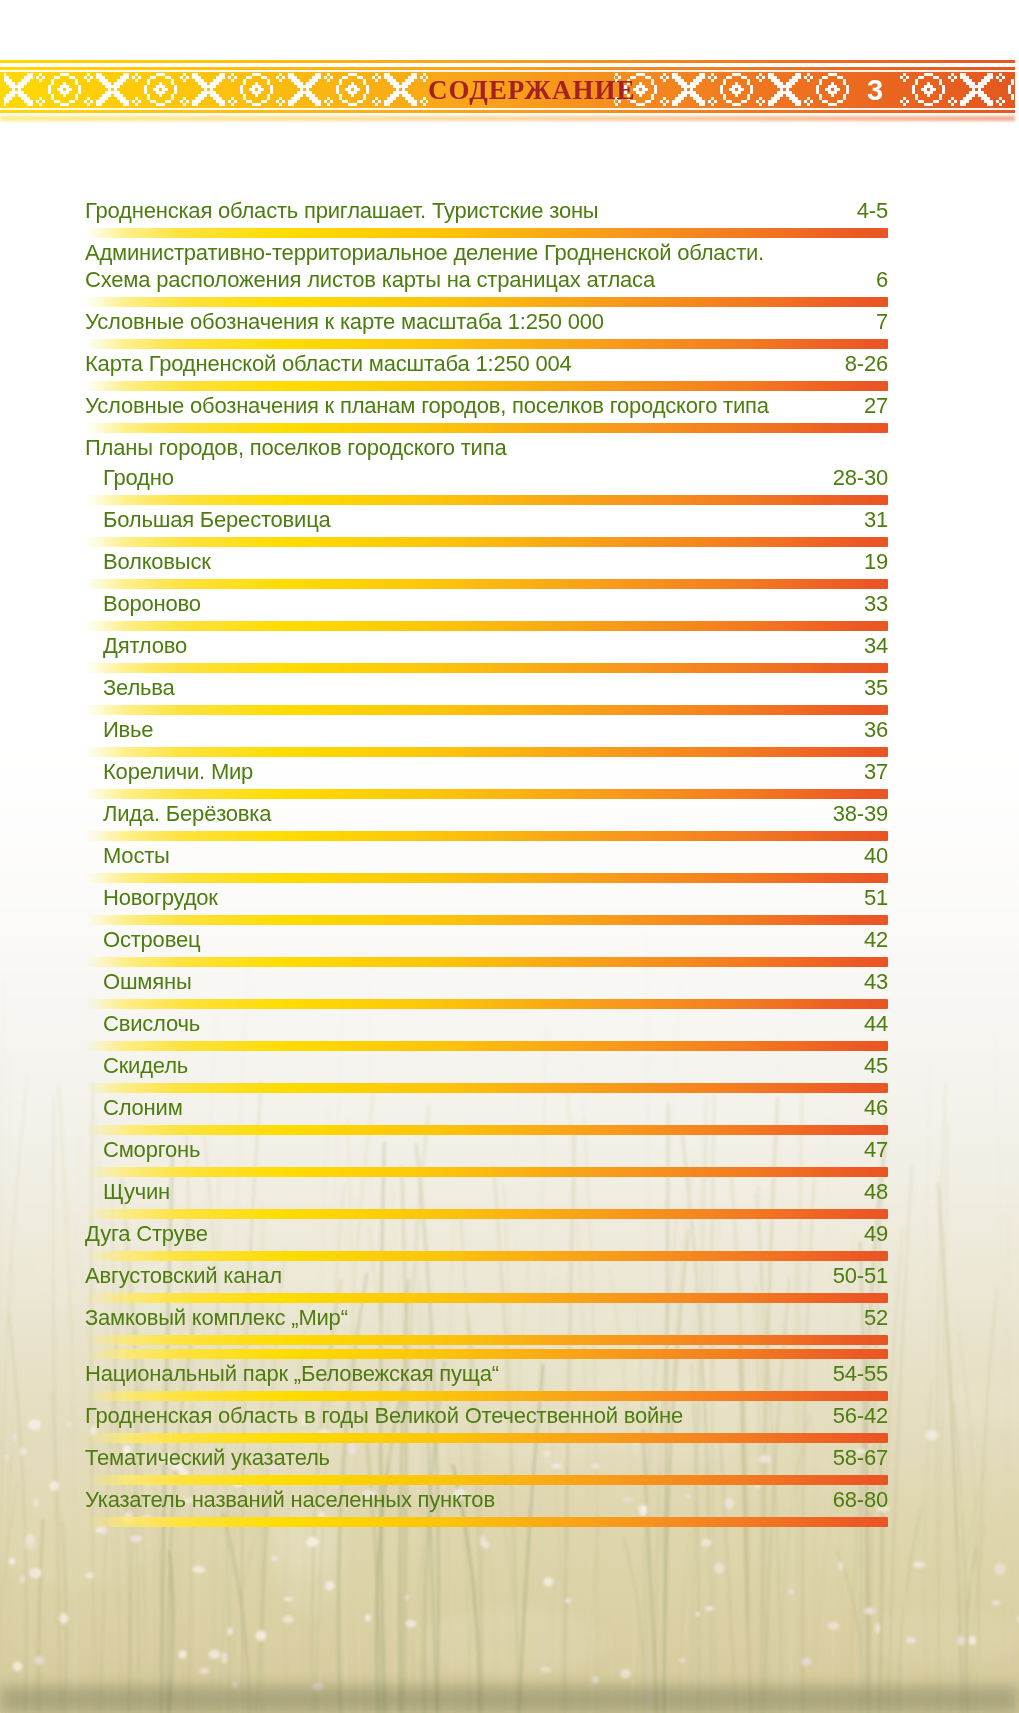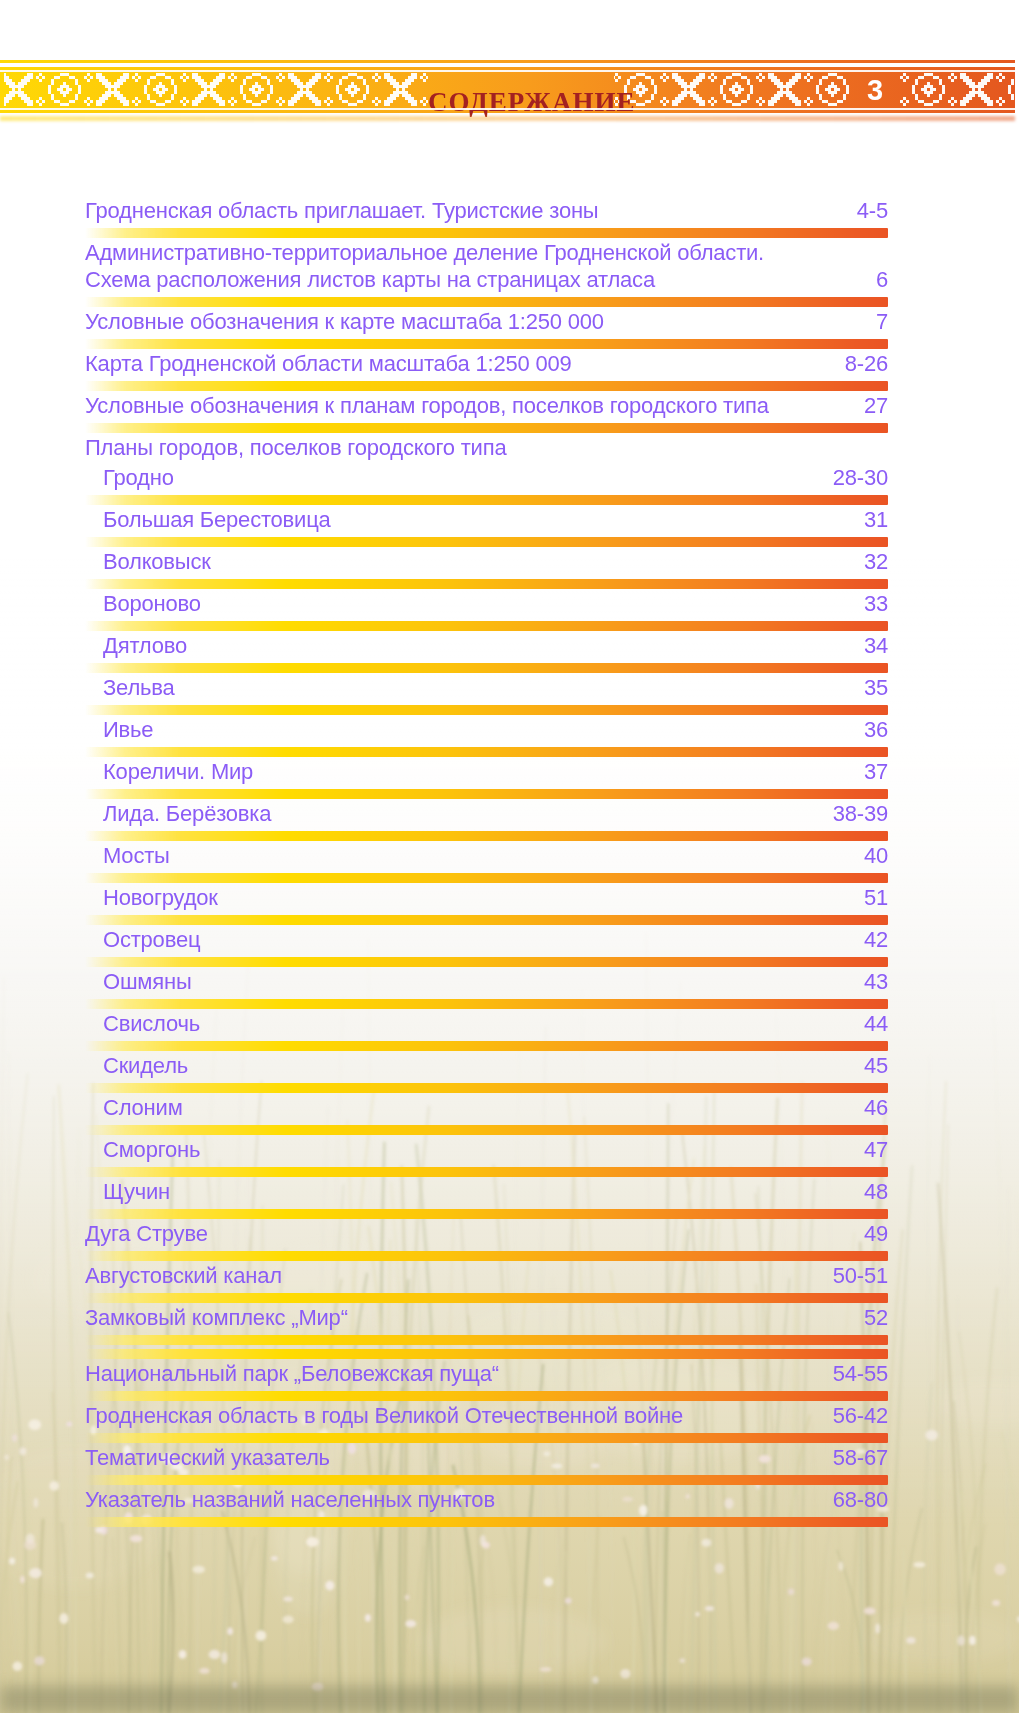--- a/index.html
+++ b/index.html
@@ -15,21 +15,21 @@
   .band{
     position:absolute;left:0;top:67px;width:1015px;height:46px;
     background:linear-gradient(90deg,#ffd905 0%,#fcba10 28%,#f89c1c 52%,#ef7420 76%,#e4571f 100%);
   }
   .band::before,.band::after{
     content:"";position:absolute;left:0;right:0;height:1.6px;background:rgba(255,255,255,.92);
   }
   .band::before{top:3px;} .band::after{bottom:3px;}
   .band-ornament{position:absolute;left:0;top:0;}
   .band-title{
-    position:absolute;left:428px;top:12px;width:186px;height:46px;line-height:47px;text-align:center;
+    position:absolute;left:428px;top:0;width:186px;height:46px;line-height:47px;text-align:center;
     font-family:"Liberation Serif", serif;font-weight:bold;font-size:27px;letter-spacing:1px;color:#a32121;
   }
   .band-page-num{
     position:absolute;left:853px;top:0;width:44px;height:46px;line-height:47px;text-align:center;
     font-weight:bold;font-size:29px;color:#ffffff;
   }
   .band-shadow{
     position:absolute;left:0;top:116px;width:1015px;height:5px;
     background:linear-gradient(90deg,rgba(255,217,5,.5),rgba(248,156,28,.42) 50%,rgba(228,87,31,.5));
     filter:blur(1.5px);
@@ -44,21 +44,21 @@
   .meadow svg{position:absolute;left:0;top:0;}
   .meadow-fade{
     position:absolute;left:0;top:0;width:100%;height:100%;
     background:linear-gradient(180deg,
       rgba(255,255,255,1) 0%, rgba(255,255,255,.9) 14%, rgba(255,255,255,.62) 32%,
       rgba(255,255,255,.34) 50%, rgba(255,255,255,.12) 68%, rgba(255,255,255,0) 84%);
   }
   
   .toc{
     position:absolute;left:85px;top:197px;width:803px;z-index:2;
-    font-size:22px;color:#8b5cf6;
+    font-size:22px;color:#4d7c0f;
   }
   .toc-row{margin-bottom:1px;}
   .toc-line{display:flex;justify-content:space-between;line-height:27px;letter-spacing:-0.2px;}
   .toc-label{white-space:nowrap;}
   .toc-row.indent .toc-label{padding-left:18px;}
   .toc-pages{white-space:nowrap;text-align:left;padding-left:10px;}
   .toc-rule{
     height:10px;margin-top:4px;border-radius:1px;
     background:linear-gradient(90deg,
       rgba(255,240,160,0) 0%, rgba(255,235,100,.75) 5%, #ffe23e 12%, #ffdc00 25%,
@@ -527,21 +527,21 @@
       </div>
       <div class="toc-row">
         <div class="toc-line">
           <span class="toc-label">Условные обозначения к карте масштаба 1:250 000</span>
           <span class="toc-pages">7</span>
         </div>
         <div class="toc-rule"></div>
       </div>
       <div class="toc-row">
         <div class="toc-line">
-          <span class="toc-label">Карта Гродненской области масштаба 1:250 009</span>
+          <span class="toc-label">Карта Гродненской области масштаба 1:250 004</span>
           <span class="toc-pages">8-26</span>
         </div>
         <div class="toc-rule"></div>
       </div>
       <div class="toc-row">
         <div class="toc-line">
           <span class="toc-label">Условные обозначения к планам городов, поселков городского типа</span>
           <span class="toc-pages">27</span>
         </div>
         <div class="toc-rule"></div>
@@ -562,21 +562,21 @@
       <div class="toc-row indent">
         <div class="toc-line">
           <span class="toc-label">Большая Берестовица</span>
           <span class="toc-pages">31</span>
         </div>
         <div class="toc-rule"></div>
       </div>
       <div class="toc-row indent">
         <div class="toc-line">
           <span class="toc-label">Волковыск</span>
-          <span class="toc-pages">32</span>
+          <span class="toc-pages">19</span>
         </div>
         <div class="toc-rule"></div>
       </div>
       <div class="toc-row indent">
         <div class="toc-line">
           <span class="toc-label">Вороново</span>
           <span class="toc-pages">33</span>
         </div>
         <div class="toc-rule"></div>
       </div>

